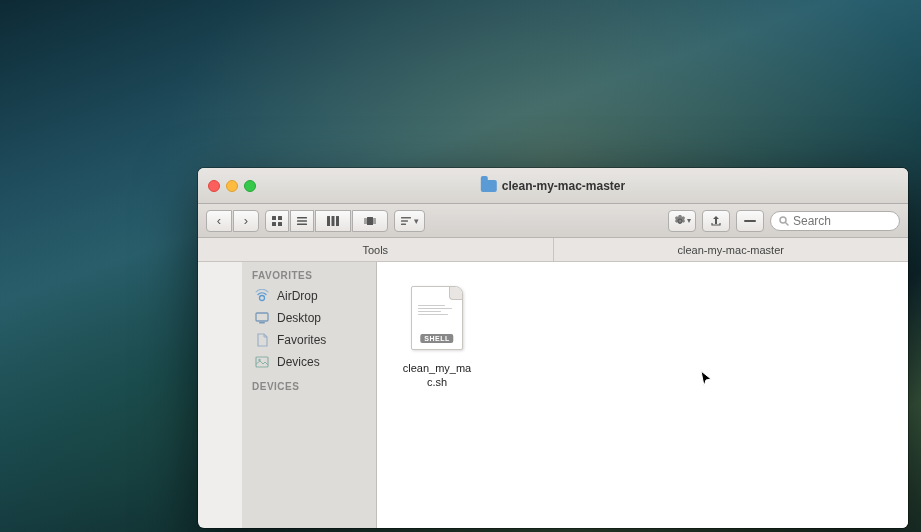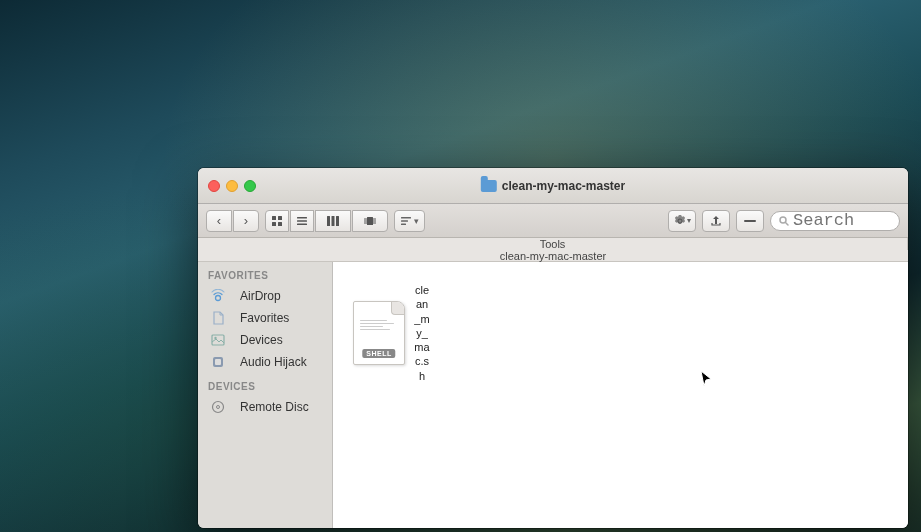--- a/index.html
+++ b/index.html
@@ -202,40 +202,40 @@
     }
 
     
     .path-bar {
       height: 24px;
       background: #e8e5e2;
       border-bottom: 1px solid #c8c5c0;
       display: flex;
       align-items: stretch;
       flex-shrink: 0;
-      flex-direction: column;
     }
 
     .path-segment {
       flex: 1;
       display: flex;
       align-items: center;
       justify-content: center;
       font-size: 11px;
       color: #444;
       border-right: 1px solid #c8c5c0;
       font-weight: 500;
     }
     .path-segment:last-child { border-right: none; }
 
     
     .main-area {
       display: flex;
       flex: 1;
       overflow: hidden;
+      margin-left: 44px;
     }
 
     
     .sidebar {
       width: 135px;
       background: rgba(220,218,215,0.95);
       border-right: 1px solid #c0bebb;
       overflow-y: auto;
       flex-shrink: 0;
     }
@@ -245,21 +245,21 @@
       font-weight: 700;
       color: #888;
       text-transform: uppercase;
       letter-spacing: 0.5px;
       padding: 8px 10px 4px;
     }
 
     .sidebar-item {
       display: flex;
       align-items: center;
-      gap: 14px;
+      gap: 7px;
       padding: 3px 10px;
       cursor: pointer;
       font-size: 12px;
       color: #333;
       border-radius: 4px;
       margin: 0 2px;
     }
 
     .sidebar-icon {
       width: 16px;
@@ -279,21 +279,21 @@
       background: white;
       display: flex;
       padding: 20px;
       gap: 30px;
       align-items: flex-start;
       overflow: auto;
     }
 
     .file-item {
       display: flex;
-      flex-direction: row;
+      flex-direction: column;
       align-items: center;
       gap: 6px;
       cursor: pointer;
       width: 80px;
     }
 
     .file-icon {
       width: 64px;
       height: 72px;
       display: flex;
@@ -497,21 +497,21 @@
       <svg width="14" height="10" viewBox="0 0 14 10" fill="#555">
         <rect x="1" y="4" width="12" height="2" rx="1"></rect>
       </svg>
     </button>
 
     <div class="search-box">
       <svg width="10" height="10" viewBox="0 0 10 10" fill="#aaa">
         <circle cx="4" cy="4" r="3" fill="none" stroke="#aaa" stroke-width="1.5"></circle>
         <line x1="6.5" y1="6.5" x2="9" y2="9" stroke="#aaa" stroke-width="1.5" stroke-linecap="round"></line>
       </svg>
-      <input type="text" style="border: none; outline: none; background: transparent; font-size: 17px; color: rgb(136, 136, 136); width: 80px; font-family: Liberation Mono, monospace;" placeholder="Search">
+      <input type="text" style="border: none; outline: none; background: transparent; font-size: 12px; color: rgb(136, 136, 136); width: 80px;" placeholder="Search">
     </div>
   </div>
 
   <div class="path-bar">
     <div class="path-segment">
       <span>Tools</span>
     </div>
     <div class="path-segment">
       <span>clean-my-mac-master</span>
     </div>
@@ -528,20 +528,29 @@
             <circle cx="7" cy="9" r="2.5" stroke="#5b9bd5" stroke-width="1.3"></circle>
             <path d="M3 5.5a5.5 5.5 0 0 1 8 0" stroke="#5b9bd5" stroke-width="1.2" fill="none" stroke-linecap="round"></path>
             <path d="M1 3a8 8 0 0 1 12 0" stroke="#5b9bd5" stroke-width="1.1" fill="none" stroke-linecap="round" opacity="0.6"></path>
           </svg>
         </div>
         <span>AirDrop</span>
       </div>
 
 
 
+      <div class="sidebar-item">
+        <div class="sidebar-icon">
+          <svg width="14" height="14" viewBox="0 0 14 14" fill="#7a9aba">
+            <rect x="1" y="2" width="12" height="8" rx="1" fill="none" stroke="#7a9aba" stroke-width="1.3"></rect>
+            <rect x="4" y="11" width="6" height="1.5" rx="0.7"></rect>
+          </svg>
+        </div>
+        <span>Desktop</span>
+      </div>
 
       <div class="sidebar-item">
         <div class="sidebar-icon">
           <svg width="14" height="14" viewBox="0 0 14 14" fill="none">
             <path d="M3 1h6l3 3v9H3V1z" stroke="#9ab0c8" stroke-width="1.2"></path>
             <path d="M9 1v3h3" stroke="#9ab0c8" stroke-width="1"></path>
           </svg>
         </div>
         <span>Favorites</span>
       </div>
@@ -550,42 +559,24 @@
         <div class="sidebar-icon">
           <svg width="14" height="14" viewBox="0 0 14 14" fill="none">
             <rect x="1" y="2" width="12" height="10" rx="1" stroke="#8ab0a8" stroke-width="1.2"></rect>
             <circle cx="4.5" cy="5" r="1.2" fill="#8ab0a8"></circle>
             <path d="M1 9l4-3 3 3 2-2 3 3" stroke="#8ab0a8" stroke-width="1" fill="none"></path>
           </svg>
         </div>
         <span>Devices</span>
       </div>
 
-      <div class="sidebar-item">
-        <div class="sidebar-icon">
-          <svg width="14" height="14" viewBox="0 0 14 14" fill="#8a9ab0">
-            <rect x="2" y="2" width="10" height="10" rx="2"></rect>
-            <rect x="4" y="4" width="6" height="6" rx="1" fill="#ddd"></rect>
-          </svg>
-        </div>
-        <span>Audio Hijack</span>
-      </div>
 
 
       <div class="sidebar-section-header">Devices</div>
 
-      <div class="sidebar-item">
-        <div class="sidebar-icon">
-          <svg width="14" height="14" viewBox="0 0 14 14" fill="none">
-            <circle cx="7" cy="7" r="5.5" stroke="#888" stroke-width="1.2"></circle>
-            <circle cx="7" cy="7" r="1.5" stroke="#888" stroke-width="1"></circle>
-          </svg>
-        </div>
-        <span>Remote Disc</span>
-      </div>
     </div>
 
     <div class="content-area">
 
       <div class="file-item">
         <div class="file-icon">
           <div class="shell-icon">
             <div class="shell-lines">
               <div class="shell-line"></div>
               <div class="shell-line"></div>

